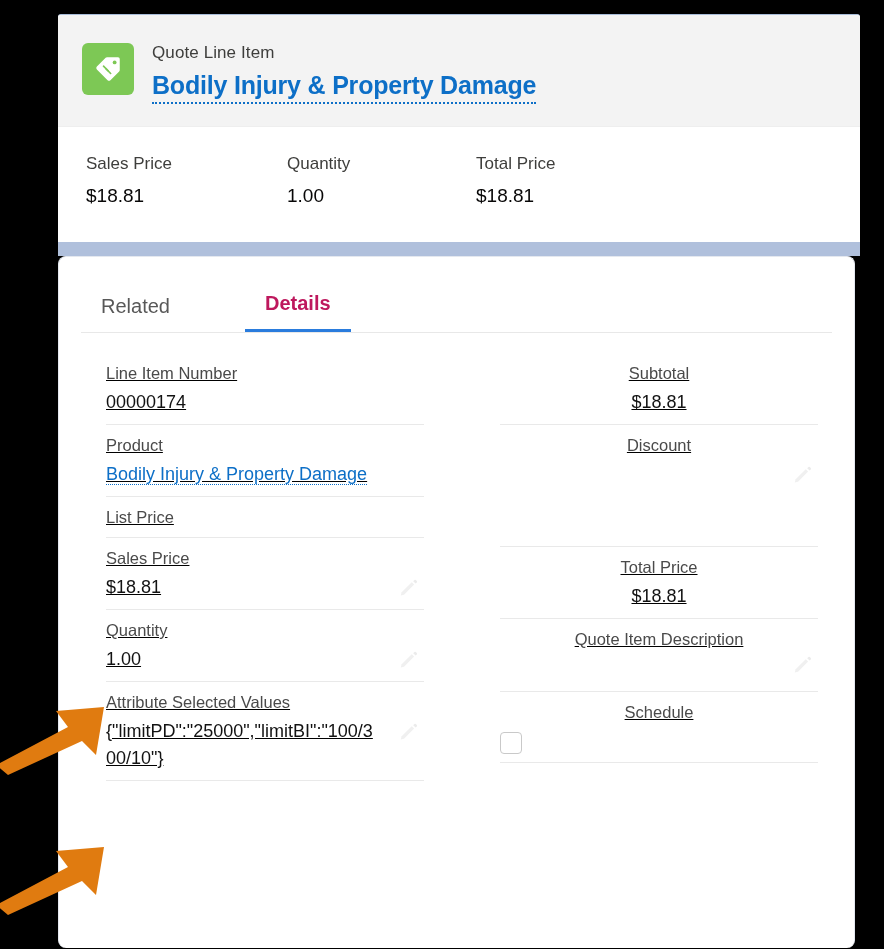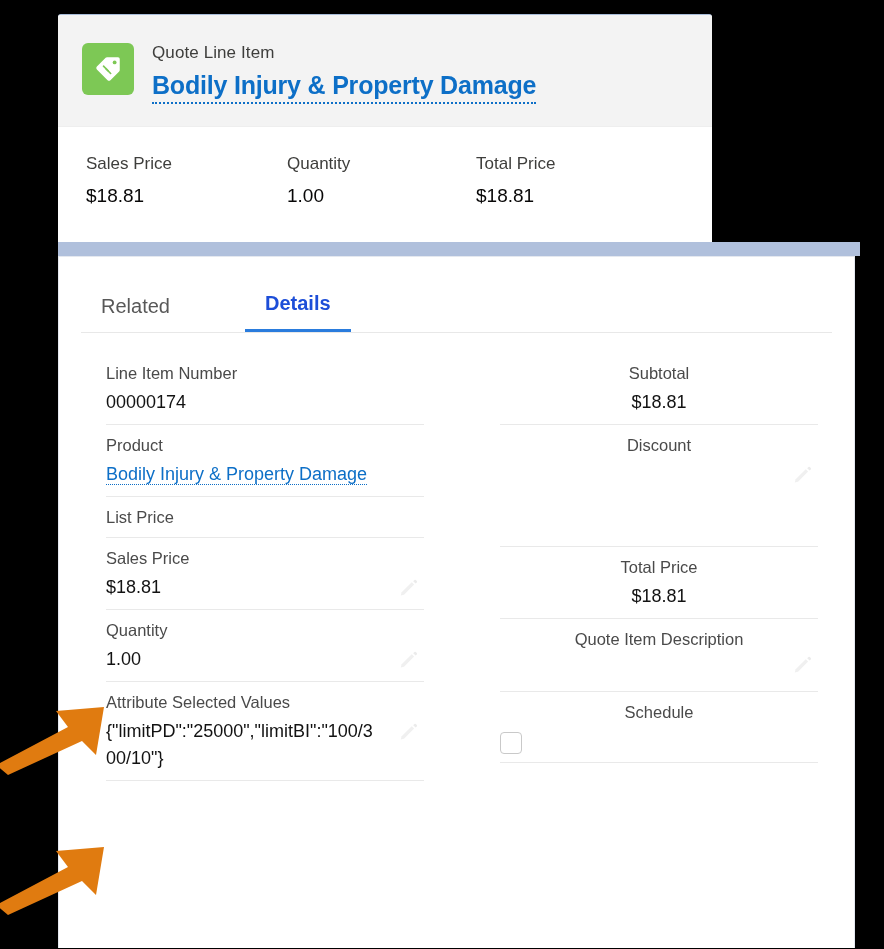--- a/index.html
+++ b/index.html
@@ -18,21 +18,21 @@
     width: 884px;
     height: 949px;
     background: #000000;
   }
 
   
   .header-card {
     position: absolute;
     left: 58px;
     top: 14px;
-    width: 654px;
+    width: 802px;
     height: 228px;
     background: #ffffff;
     border-top: 1px solid #a8bcd8;
     border-radius: 3px 3px 0 0;
     overflow: hidden;
   }
 
   .header-top {
     position: relative;
     height: 112px;
@@ -116,21 +116,21 @@
   }
 
   
   .details-card {
     position: absolute;
     left: 58px;
     top: 256px;
     width: 797px;
     height: 692px;
     background: #ffffff;
-    border-radius: 0;
+    border-radius: 8px;
     border: 1px solid #e4e8ef;
     border-bottom: none;
     overflow: hidden;
   }
 
   
   .tabs {
     position: relative;
     height: 76px;
     margin: 0 22px;
@@ -140,34 +140,35 @@
     position: absolute;
     bottom: 0;
     font-size: 20px;
     padding: 0 20px 13px 20px;
     cursor: pointer;
     line-height: 26px;
   }
   .tab-related { left: 0px; color: #585858; }
   .tab-details {
     left: 164px;
-    color: #1d4ed8;
+    color: #be185d;
     font-weight: bold;
     border-bottom: 3px solid #2a7cdd;
   }
 
   
   .fields {
     position: relative;
     padding: 20px 22px 0 22px;
   }
   .col {
     position: absolute;
     top: 20px;
     width: 318px;
+    text-decoration: underline;
   }
   .col-left  { left: 47px; }
   .col-right { left: 441px; text-align: center; }
 
   .field {
     border-bottom: 1px solid #e9e9e9;
     position: relative;
     padding-bottom: 8px;
   }
   .field-label {

